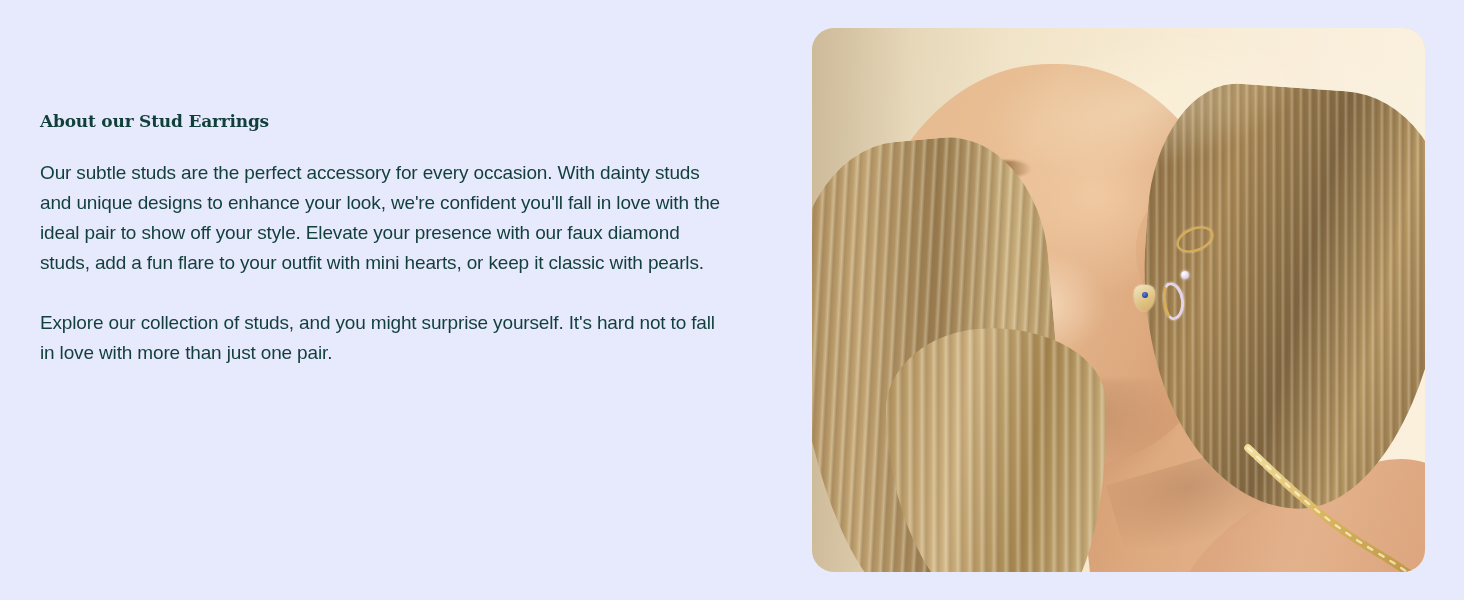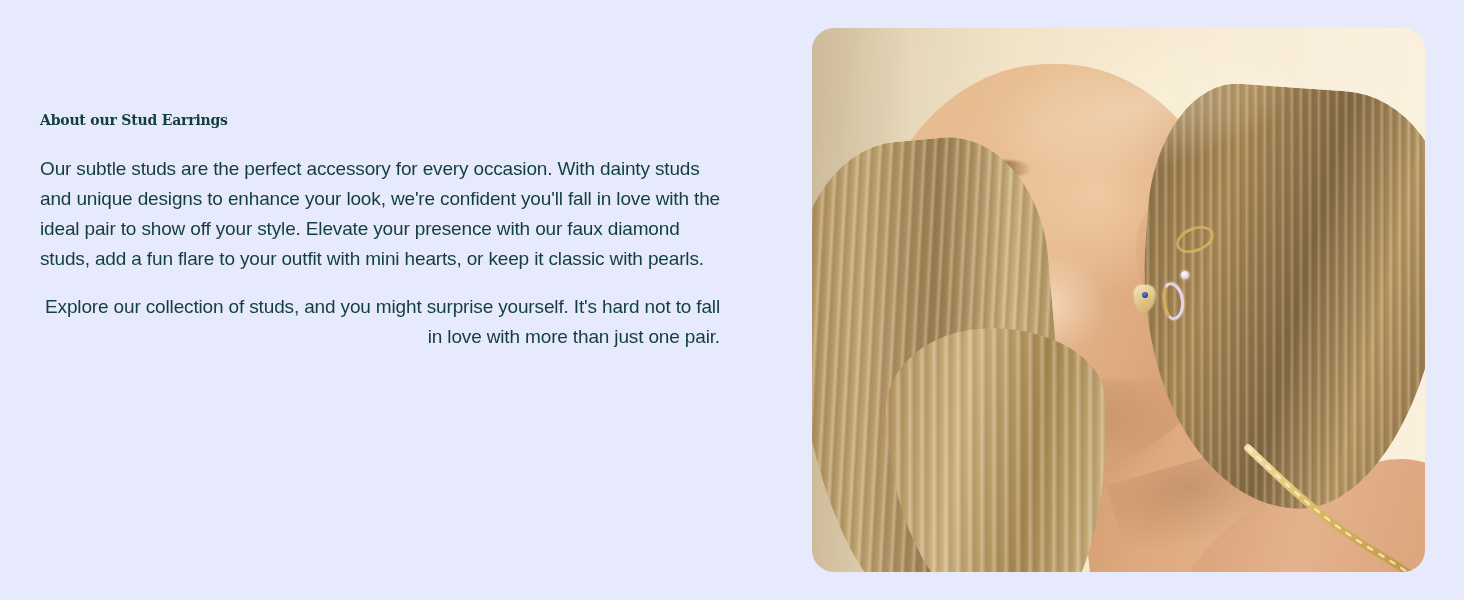--- a/index.html
+++ b/index.html
@@ -25,38 +25,37 @@
   .text-col {
     position: absolute;
     left: 40px;
     top: 112px;
     width: 680px;
   }
 
   .section-heading {
     margin: 0 0 26px 0;
     font-family: "DejaVu Serif", serif;
-    font-size: 14px;
+    font-size: 17px;
     font-weight: 700;
     letter-spacing: -0.2px;
     color: #113f39;
     line-height: 1.15;
   }
 
   .body-para {
     margin: 0;
     font-family: "Liberation Sans", sans-serif;
     font-size: 19px;
     line-height: 30px;
     color: #123f3b;
     letter-spacing: -0.15px;
   }
   .body-para + .body-para {
-    margin-top: 18px;
-    text-align: right;
+    margin-top: 30px;
   }
 
   
   .photo-card {
     position: absolute;
     left: 812px;
     top: 28px;
     width: 613px;
     height: 544px;
     border-radius: 22px;

